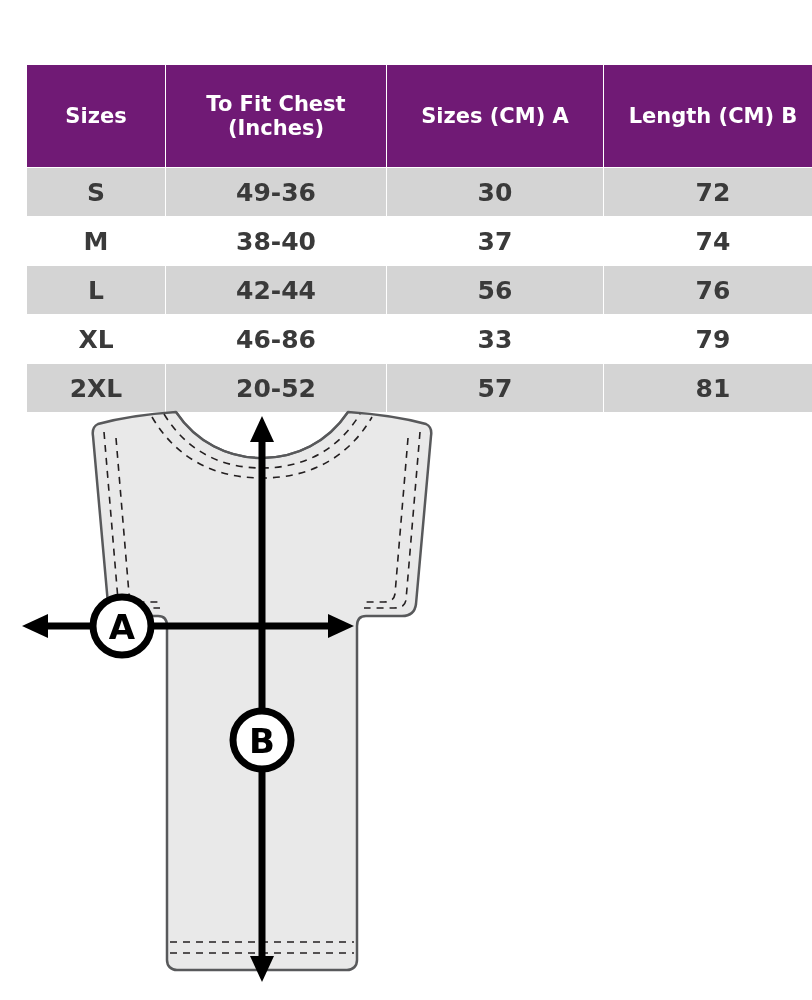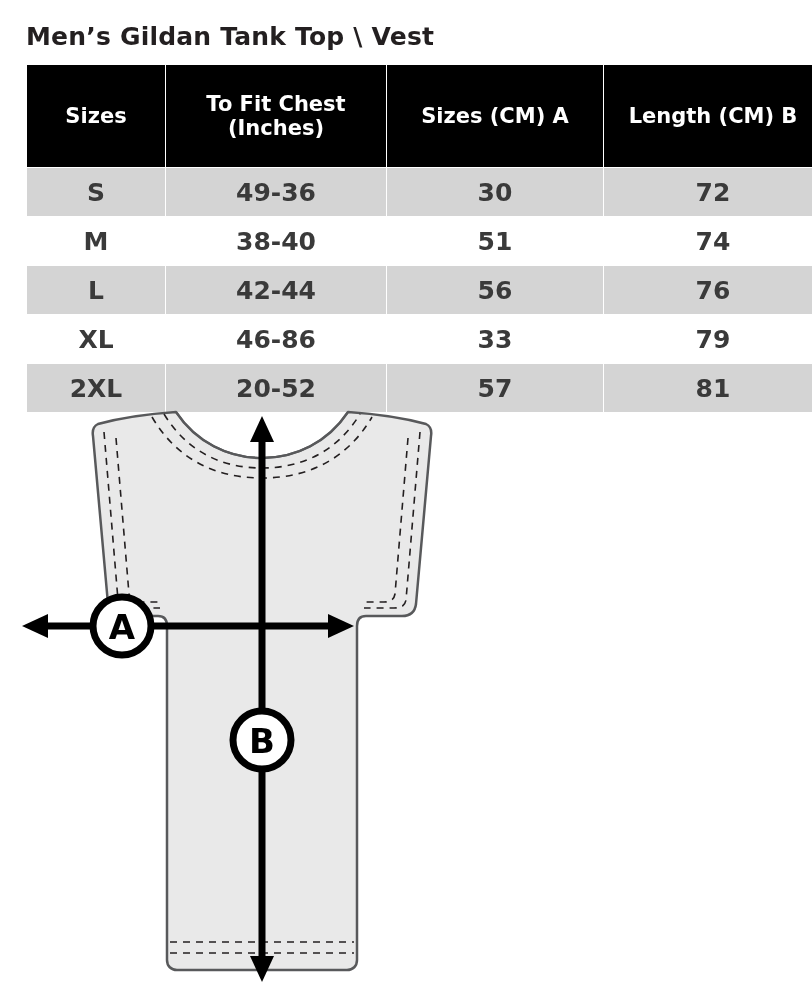--- a/index.html
+++ b/index.html
@@ -32,21 +32,21 @@
   }
   table.size-table {
     position: absolute;
     left: 26px;
     top: 64px;
     width: 760px;
     border-collapse: collapse;
     table-layout: fixed;
   }
   table.size-table th {
-    background: #000000;
+    background: #701a75;
     color: #ffffff;
     font-size: 21px;
     font-weight: bold;
     text-align: center;
     padding: 8px 4px;
     height: 86px;
     border: 1px solid #ffffff;
     line-height: 1.15;
     vertical-align: middle;
   }
@@ -86,42 +86,41 @@
     font-size: 34px;
     font-weight: bold;
     fill: #000000;
   }
 </style>
 </head>
 <body>
 
 <div class="page">
 
-  <div class="title">Men’s Gildan Tank Top \ Vest</div>
 
   <table class="size-table">
     <thead>
       <tr>
         <th class="col-sizes">Sizes</th>
         <th class="col-chest">To Fit Chest (Inches)</th>
         <th class="col-width">Sizes (CM) A</th>
         <th class="col-length">Length  (CM) B</th>
       </tr>
     </thead>
     <tbody>
       <tr>
         <td>S</td>
         <td>49-36</td>
         <td>30</td>
         <td>72</td>
       </tr>
       <tr>
         <td>M</td>
         <td>38-40</td>
-        <td>51</td>
+        <td>37</td>
         <td>74</td>
       </tr>
       <tr>
         <td>L</td>
         <td>42-44</td>
         <td>56</td>
         <td>76</td>
       </tr>
       <tr>
         <td>XL</td>

